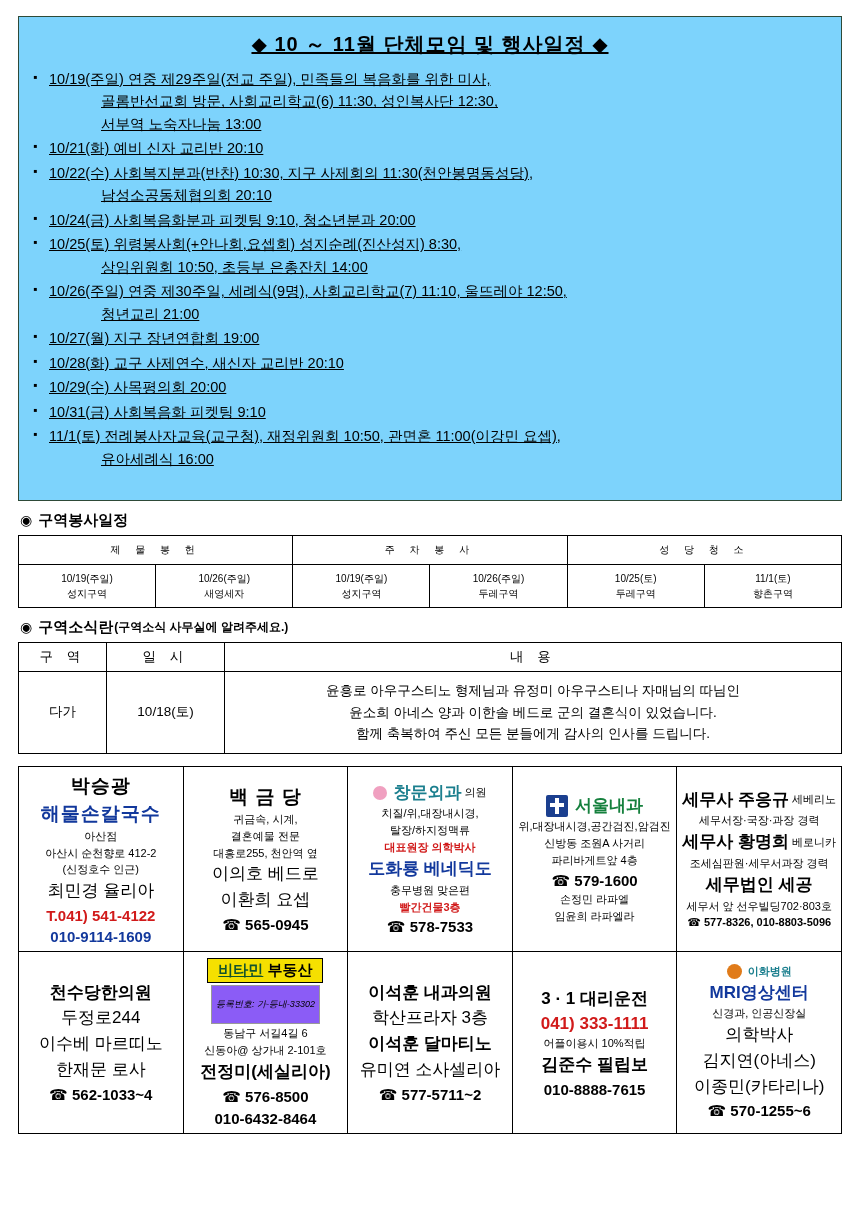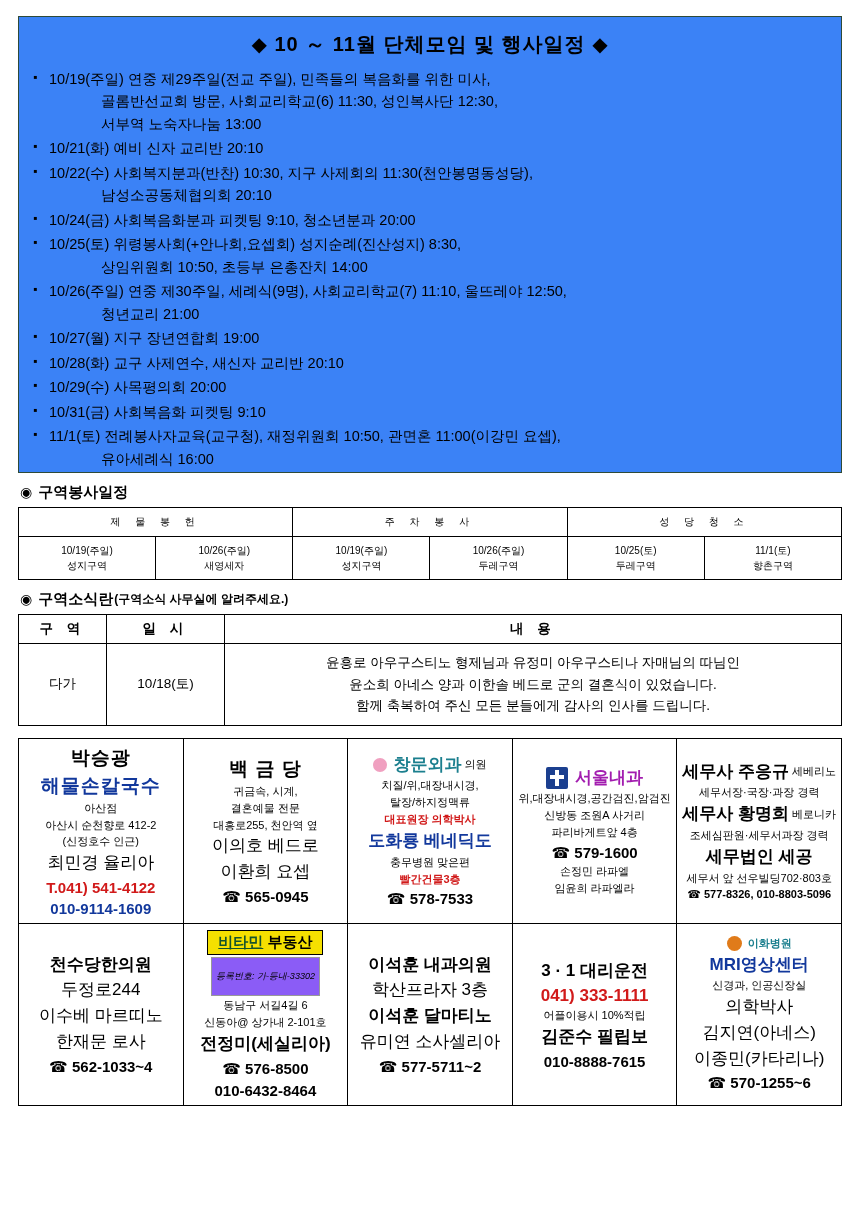--- a/index.html
+++ b/index.html
@@ -16,22 +16,23 @@
   }
   .page {
     width: 860px;
     height: 1214px;
     padding: 16px 18px;
   }
 
   
   .schedule-box {
     border: 1.5px solid #2e4a38;
-    background: #3b82f6;
-    padding: 10px 12px 0 12px;
+    background: #7dd3fc;
+    padding: 10px 12px 28px 12px;
+    text-decoration: underline;
   }
   .schedule-title {
     text-align: center;
     font-size: 20px;
     font-weight: bold;
     letter-spacing: 1px;
     margin: 4px 0 10px 0;
     color: #000;
   }
   ul.sched {
@@ -98,21 +99,21 @@
     font-size: 13.5px;
     padding: 9px 2px;
   }
 
   table.news th, table.news td {
     border: 1px solid #000;
     font-size: 13.5px;
     padding: 5px 2px;
     text-align: center;
   }
-  table.news th { letter-spacing: 5px; font-weight: bold; }
+  table.news th { letter-spacing: 5px; font-weight: normal; }
   table.news td.body {
     line-height: 1.6;
     padding: 8px 6px;
     font-size: 13.5px;
   }
 
   
   .ads {
     margin-top: 12px;
     display: grid;
@@ -357,21 +358,21 @@
       <div class="small redname">대표원장 의학박사</div>
       <div class="mid" style="color:#12389c;font-weight:bold">도화룡 베네딕도</div>
       <div class="small">충무병원 맞은편</div>
       <div class="small redname">빨간건물3층</div>
       <div class="tel">☎ 578-7533</div>
     </div>
 
     <div class="ad">
       <div class="inline-row">
         <span class="cross"></span>
-        <span class="big2" style="color:#a21caf">서울내과</span>
+        <span class="big2" style="color:#15803d">서울내과</span>
       </div>
       <div class="small">위,대장내시경,공간검진,암검진</div>
       <div class="small">신방동 조원A 사거리</div>
       <div class="small">파리바게트앞 4층</div>
       <div class="tel">☎ 579-1600</div>
       <div class="small">손정민 라파엘</div>
       <div class="small">임윤희 라파엘라</div>
     </div>
 
     <div class="ad">

